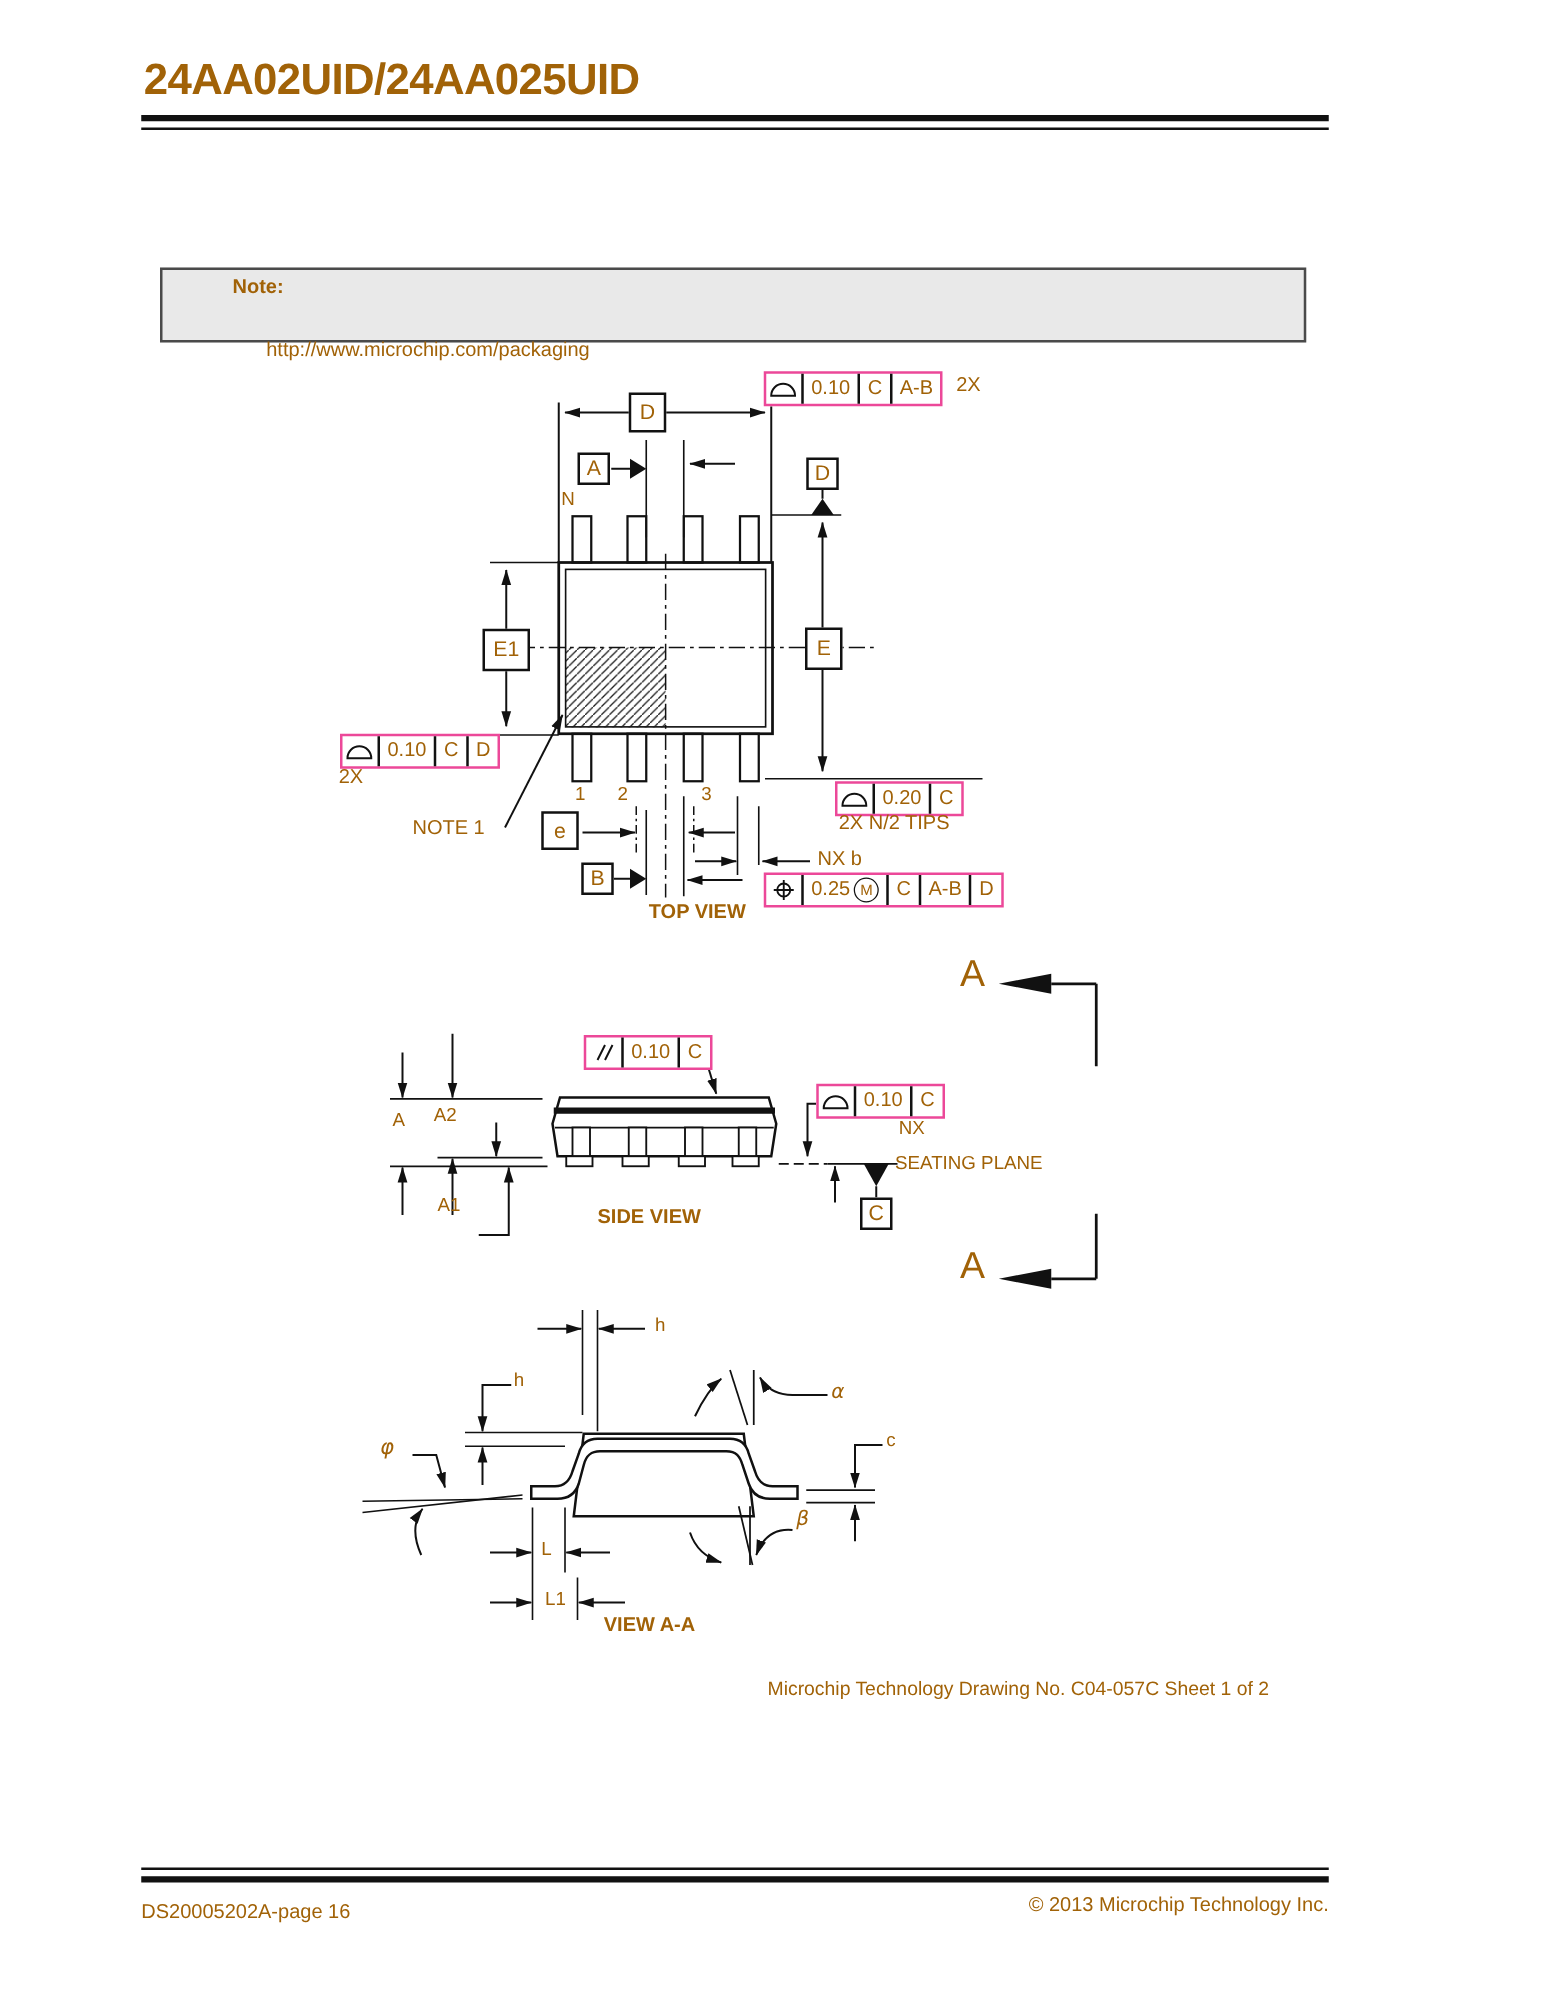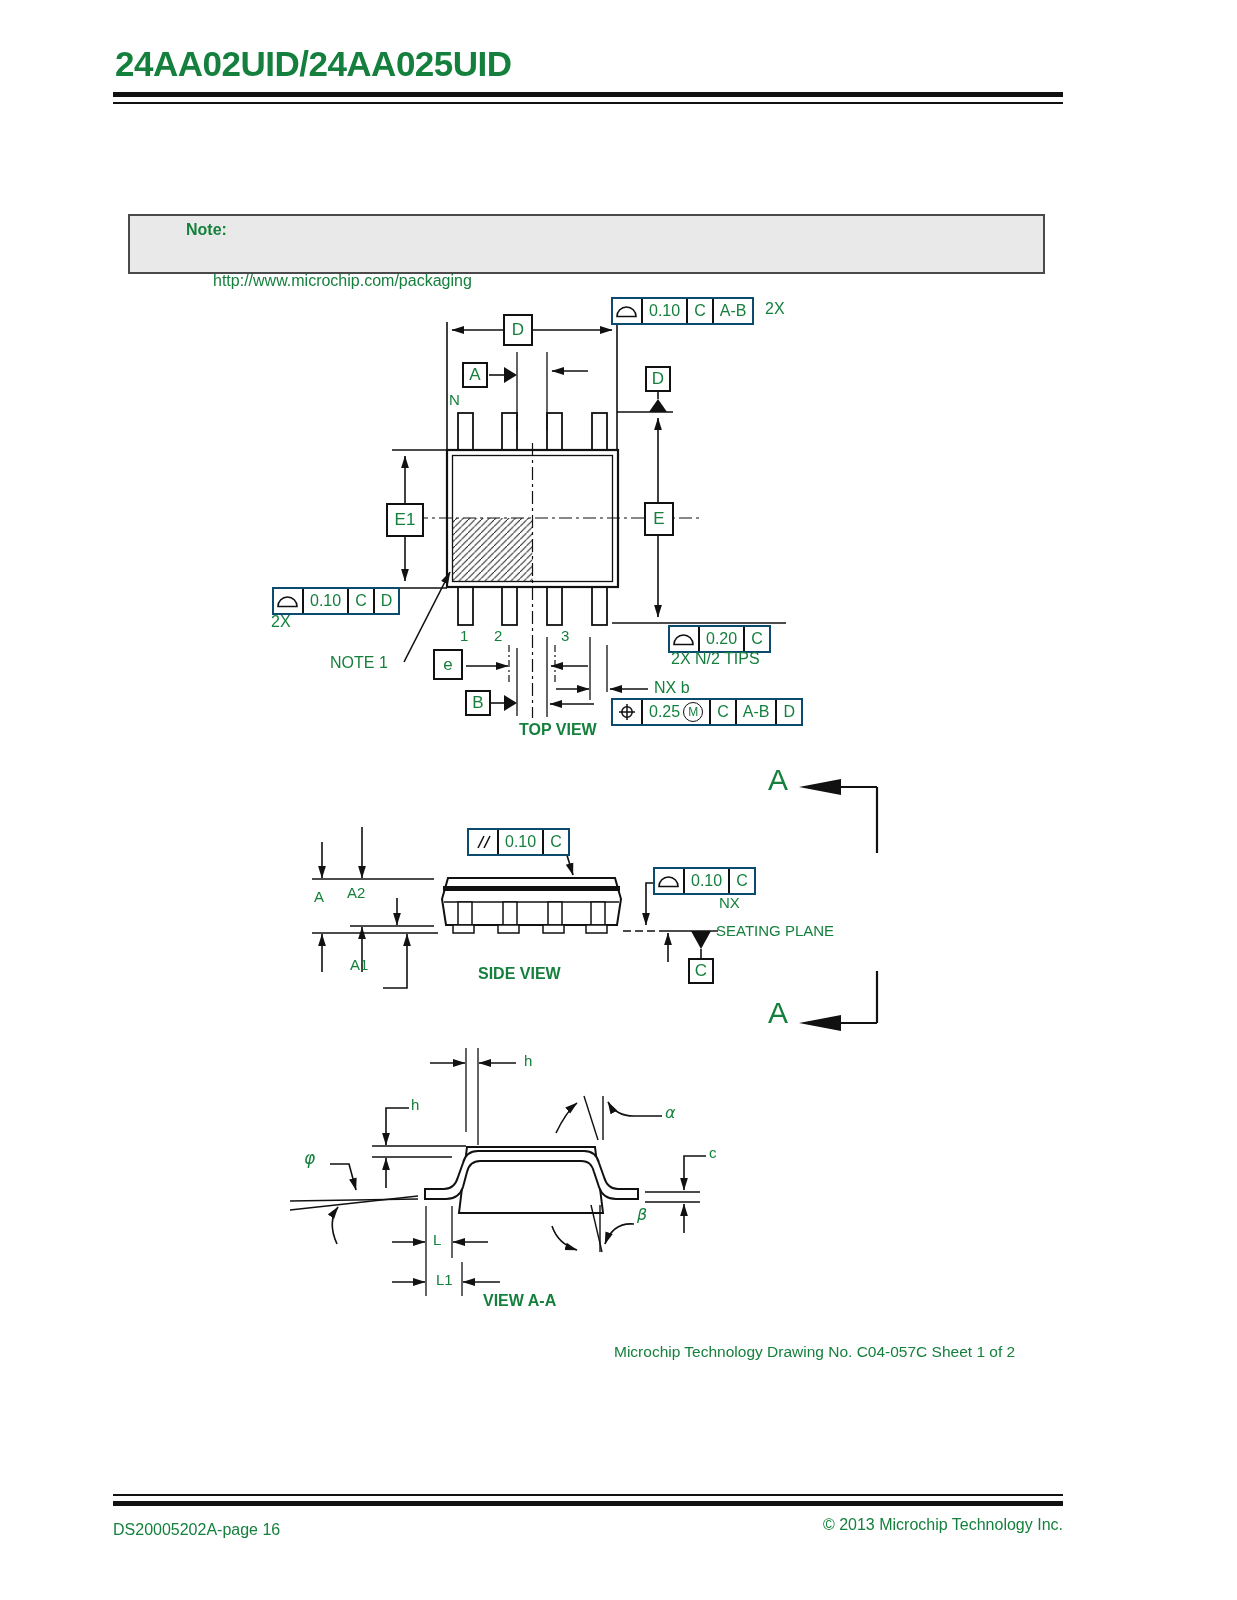--- a/index.html
+++ b/index.html
@@ -1,31 +1,31 @@
 <!DOCTYPE html>
 <html><head>
 <meta charset="utf-8">
 <style>
   html,body{margin:0;padding:0;background:#fff;}
   .page{position:relative;width:1237px;height:1600px;background:#fff;overflow:hidden;
-        font-family:"Liberation Sans",sans-serif;color:#15803d;text-decoration:underline;}
+        font-family:"Liberation Sans",sans-serif;color:#a16207;text-decoration:underline;}
   .rule{position:absolute;background:#111;}
   .title{position:absolute;font-weight:bold;font-size:35px;letter-spacing:-0.5px;white-space:nowrap;}
   .heading{position:absolute;font-weight:bold;font-size:18px;white-space:nowrap;}
   .notebox{position:absolute;background:#e9e9e9;border:2px solid #4a4a4a;}
   .notelabel{position:absolute;font-weight:bold;font-size:16px;margin-left:40px;}
   .noteline{position:absolute;font-size:16px;white-space:nowrap;}
   .lbl{position:absolute;font-size:16px;white-space:nowrap;}
   .sm{font-size:15px;}
   .b{font-weight:bold;}
   .big{font-size:30px;}
   .it{font-style:italic;font-family:"DejaVu Sans",sans-serif;}
   .box{position:absolute;border:2px solid #111;background:#fff;display:flex;align-items:center;
        justify-content:center;font-size:17px;box-sizing:border-box;}
-  .fcf{position:absolute;display:flex;background:#fff;border:2px solid #0c4a6e;box-sizing:border-box;}
+  .fcf{position:absolute;display:flex;background:#fff;border:2px solid #ec4899;box-sizing:border-box;}
   .fcf .c{display:flex;align-items:center;justify-content:center;height:24px;padding:0 6px;
           font-size:16px;border-right:2px solid #111;box-sizing:border-box;}
   .fcf .c:last-child{border-right:none;}
   .fcf .sym{width:30px;padding:0;}
   .mcirc{display:inline-flex;align-items:center;justify-content:center;width:18px;height:18px;
          border:1.5px solid #111;border-radius:50%;font-size:12px;margin-left:3px;}
   svg.draw{position:absolute;left:0;top:0;}
   .footref{position:absolute;font-size:15.5px;white-space:nowrap;margin-left:24px;}
   .footline{position:absolute;font-size:16px;white-space:nowrap;}
 </style>

